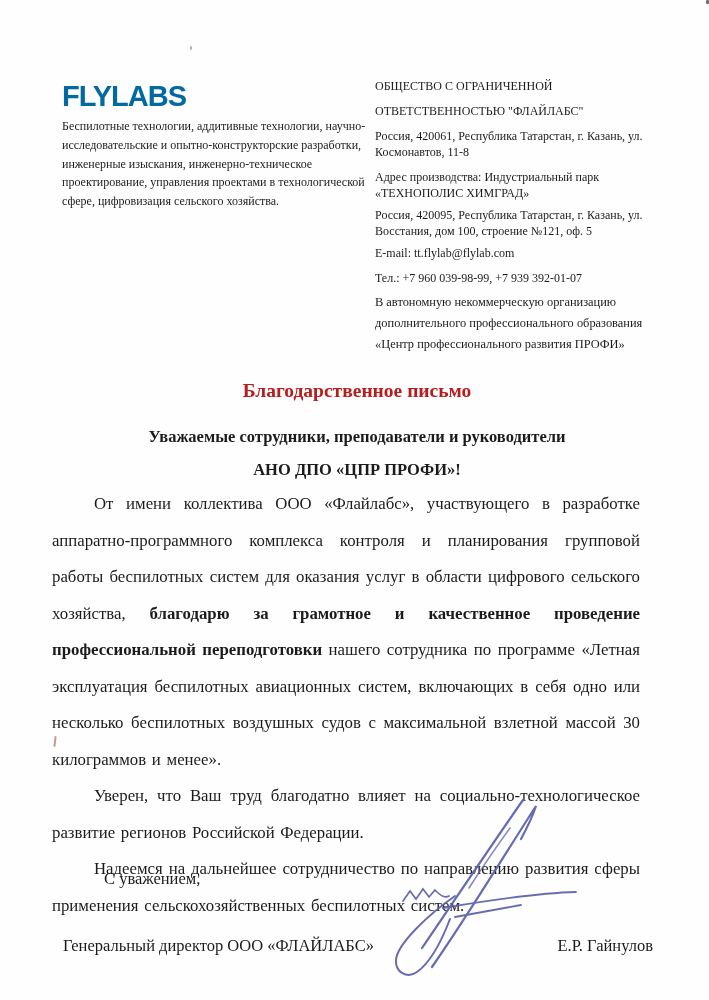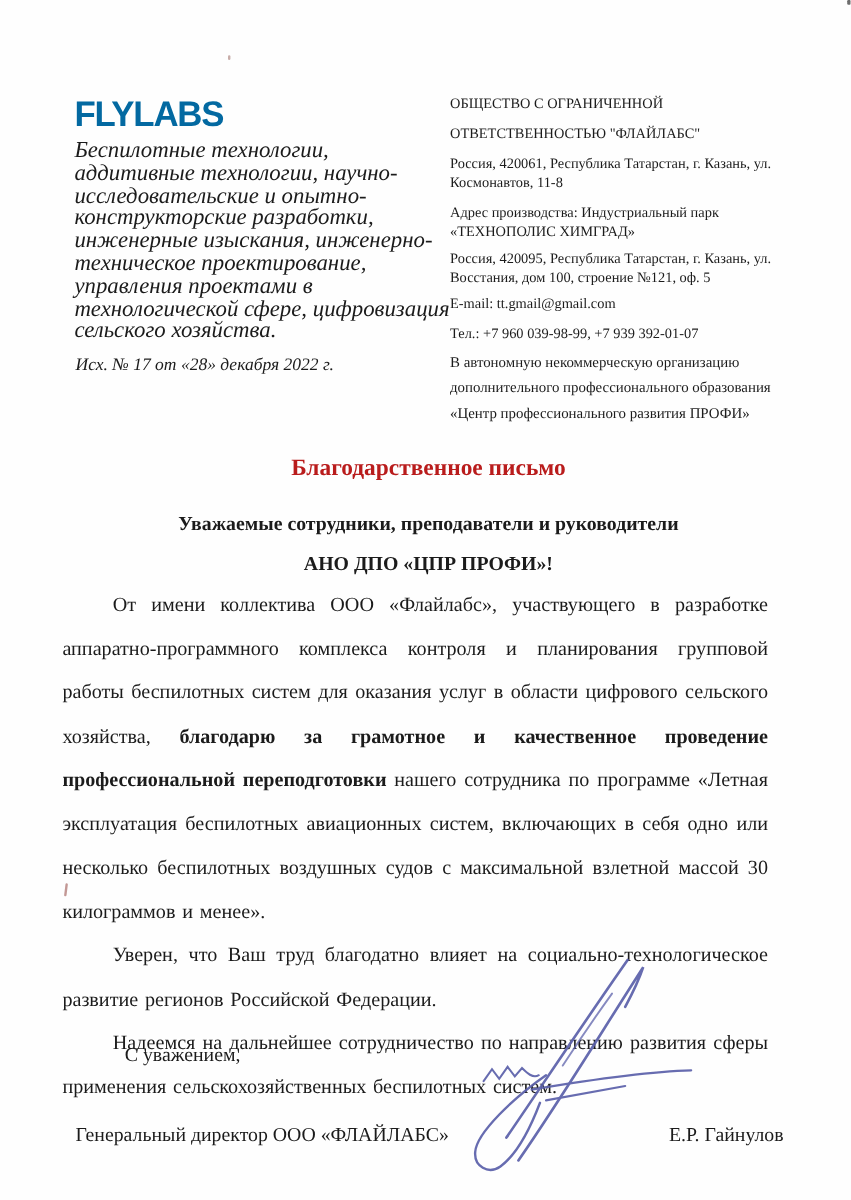--- a/index.html
+++ b/index.html
@@ -13,21 +13,21 @@
   }
   
   .logo {
     position:absolute; left:62px; top:80px;
     font-family:"Liberation Sans","DejaVu Sans",sans-serif;
     font-weight:700; font-size:29px; letter-spacing:-1px;
     color:#0369a1; transform:scaleY(1.02);
   }
   .desc {
     position:absolute; left:62px; top:117px; width:314px;
-    font-size:19px; line-height:18.8px; margin:0;font-style:italic;
+    font-size:12px; line-height:18.8px; margin:0;
   }
   .right-head {
     position:absolute; left:375px; top:78px; width:293px;
     font-size:12px; line-height:16px;
   }
   .right-head p { margin:0 0 9px 0; }
   .right-head p.tight { margin-bottom:6px; }
   
   .ref {
     position:absolute; left:63px; top:296px;
@@ -77,25 +77,24 @@
 
   <div class="logo">FLYLABS</div>
   <p class="desc">Беспилотные технологии, аддитивные технологии, научно-исследовательские и опытно-конструкторские разработки, инженерные изыскания, инженерно-техническое проектирование, управления проектами в технологической сфере, цифровизация сельского хозяйства.</p>
 
   <div class="right-head">
     <p>ОБЩЕСТВО С ОГРАНИЧЕННОЙ</p>
     <p>ОТВЕТСТВЕННОСТЬЮ "ФЛАЙЛАБС"</p>
     <p>Россия, 420061, Республика Татарстан, г. Казань, ул. Космонавтов, 11-8</p>
     <p class="tight">Адрес производства: Индустриальный парк «ТЕХНОПОЛИС ХИМГРАД»</p>
     <p class="tight">Россия, 420095, Республика Татарстан, г. Казань, ул. Восстания, дом 100, строение №121, оф. 5</p>
-    <p>E-mail: tt.gmail@gmail.com</p>
+    <p>E-mail: tt.flylab@flylab.com</p>
     <p>Тел.: +7 960 039-98-99, +7 939 392-01-07</p>
   </div>
 
-  <div class="ref">Исх. № 17 от «28» декабря 2022 г.</div>
 
   <div class="recipient">
     <p>В автономную некоммерческую организацию</p>
     <p>дополнительного профессионального образования</p>
     <p>«Центр профессионального развития ПРОФИ»</p>
   </div>
 
   <h1 class="title">Благодарственное письмо</h1>
   <p class="salut salut-1">Уважаемые сотрудники, преподаватели и руководители</p>
   <p class="salut salut-2">АНО ДПО «ЦПР ПРОФИ»!</p>

